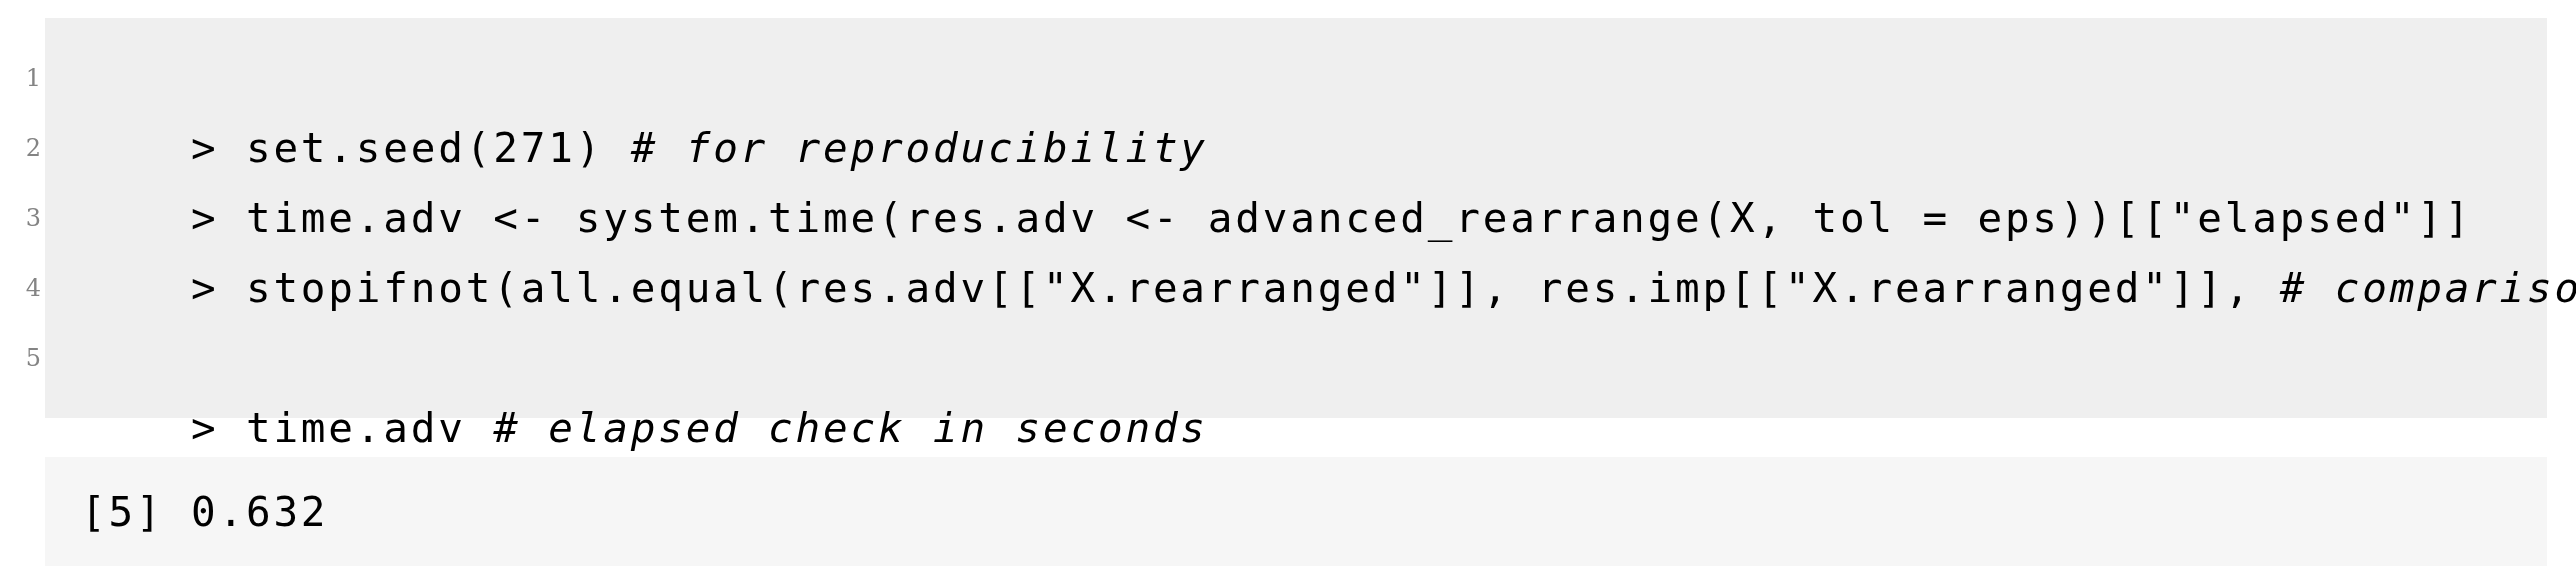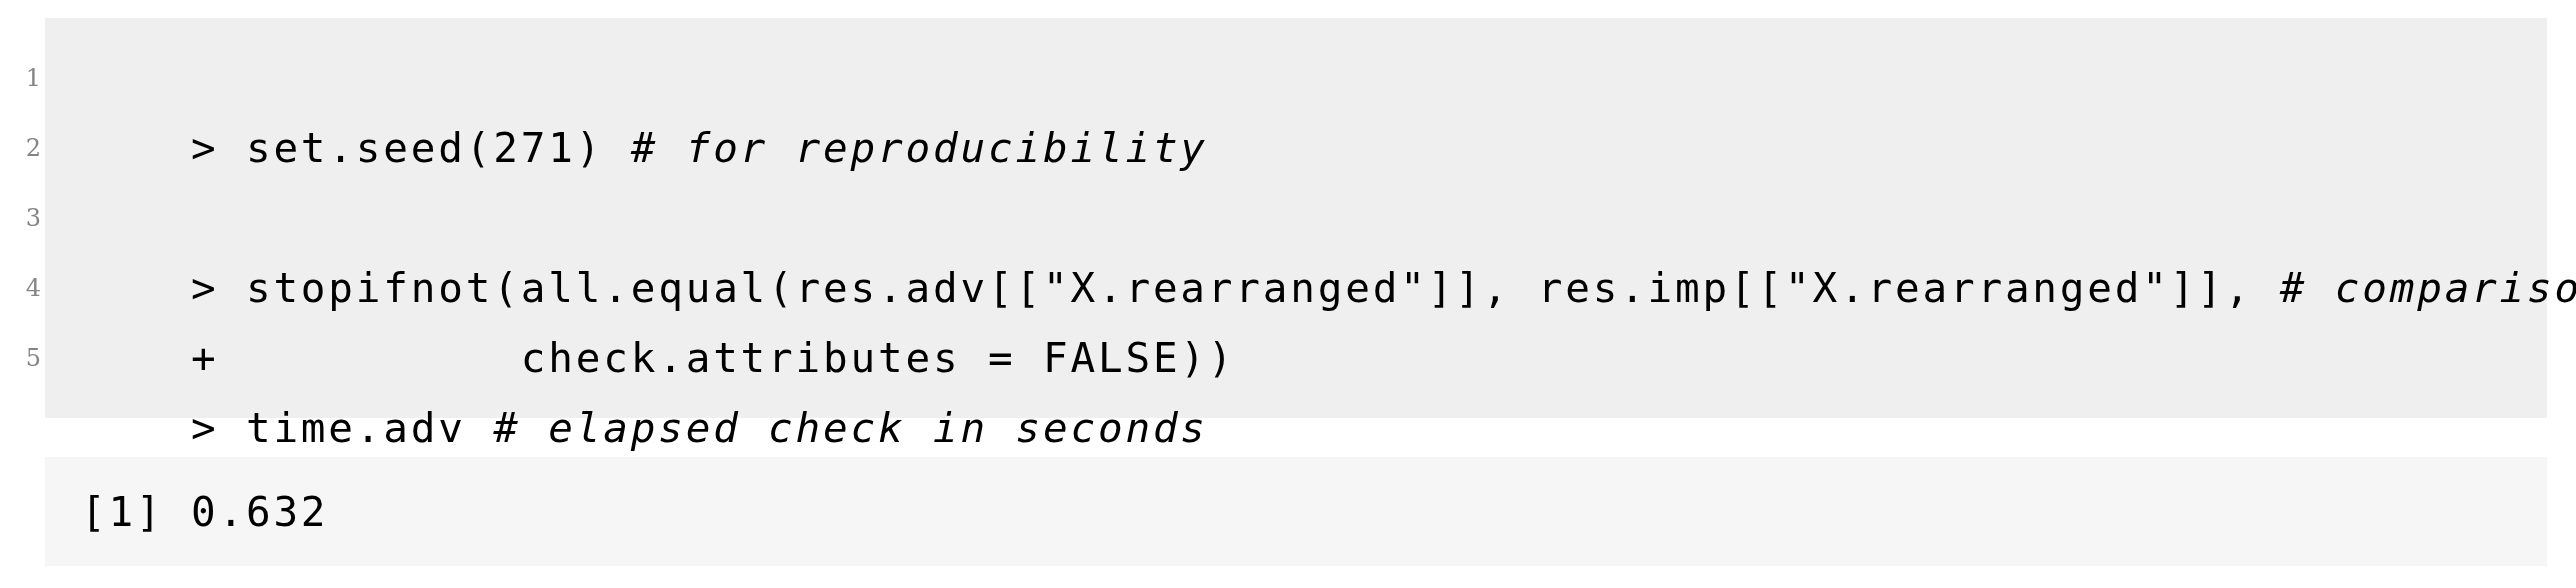--- a/index.html
+++ b/index.html
@@ -54,33 +54,33 @@
 </head>
 <body>
 
 <div class="code-block" style="background-color: rgb(239, 239, 239);">
 
   <div class="code-line">
     <span class="lineno">1</span><span class="code-text">&gt; set.seed(271) </span><span class="comment-text"># for reproducibility</span>
   </div>
 
   <div class="code-line">
-    <span class="lineno">2</span><span class="comment-text"></span>
+    <span class="lineno">2</span><span class="code-text">&gt; time.adv &lt;- system.time(res.adv &lt;- advanced_rearrange(X, tol = eps))[["elapsed"]]</span><span class="comment-text"></span>
   </div>
 
   <div class="code-line">
     <span class="lineno">3</span><span class="code-text">&gt; stopifnot(all.equal(res.adv[["X.rearranged"]], res.imp[["X.rearranged"]], </span><span class="comment-text"># comparison</span>
   </div>
 
   <div class="code-line">
-    <span class="lineno">4</span><span class="code-text">+           check.attributes = FALSE))</span><span class="comment-text"></span>
+    <span class="lineno">4</span><span class="comment-text"></span>
   </div>
 
   <div class="code-line">
     <span class="lineno">5</span><span class="code-text">&gt; time.adv </span><span class="comment-text"># elapsed check in seconds</span>
   </div>
 
 </div>
 
 <div class="output-block" style="background-color: rgb(246, 246, 246);">
-  <div class="output-line">[1] 0.632</div>
+  <div class="output-line">[5] 0.632</div>
 </div>
 
 
 </body></html>

